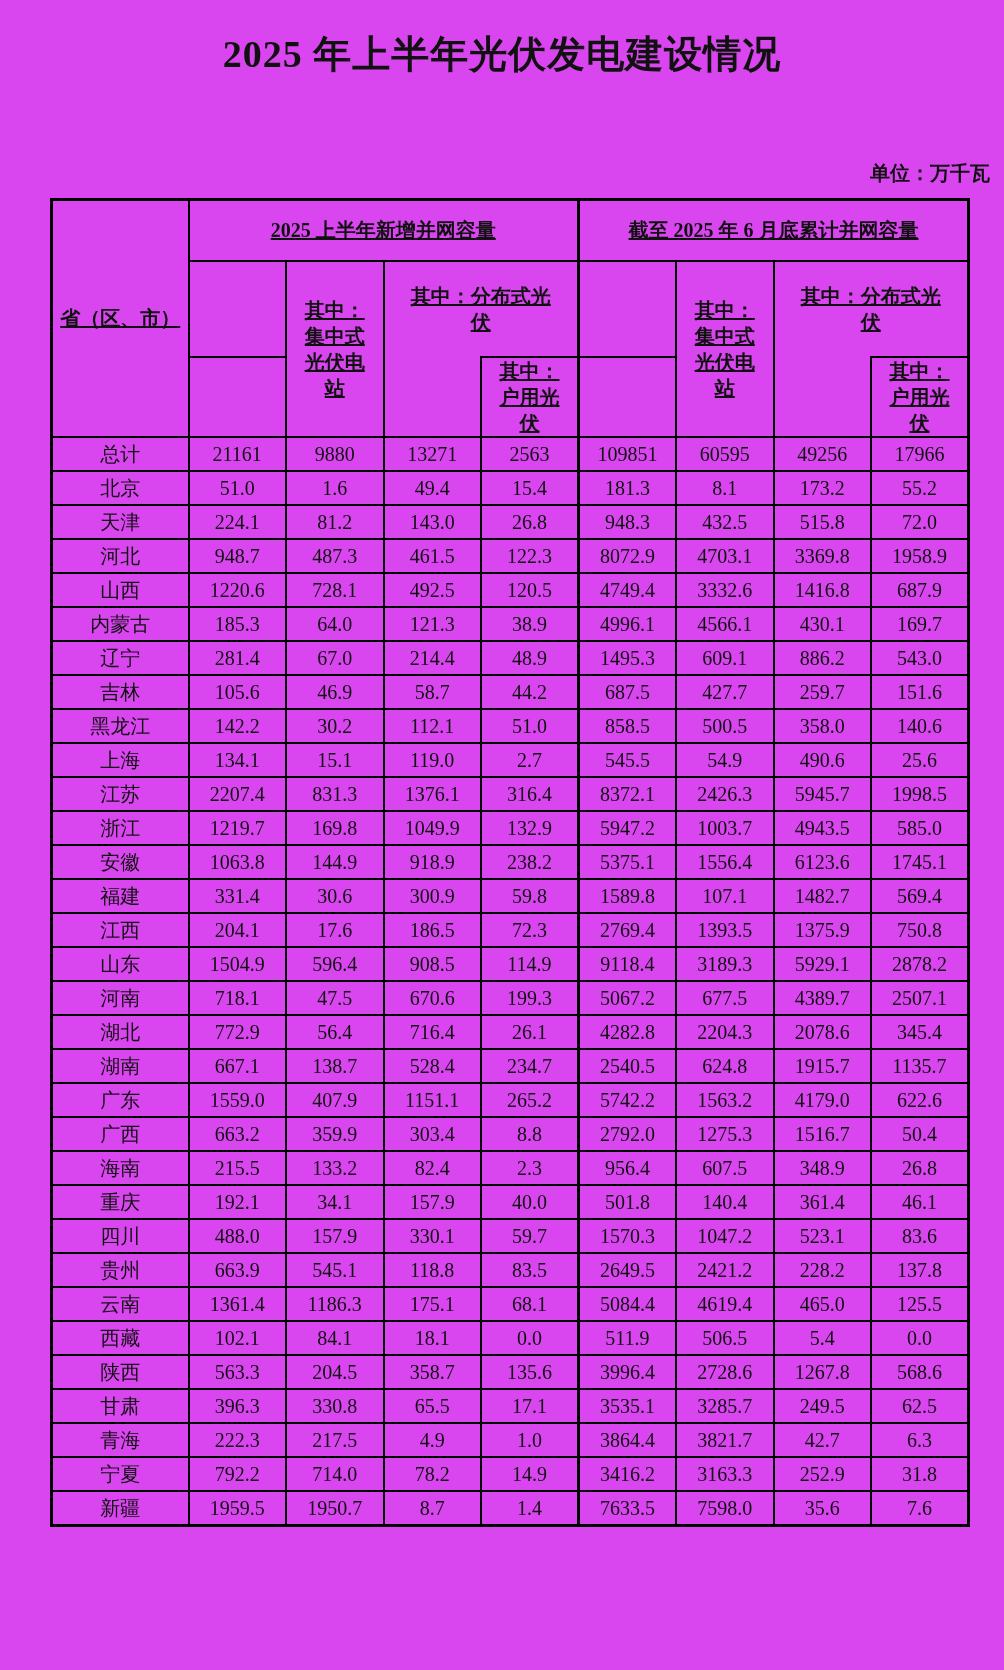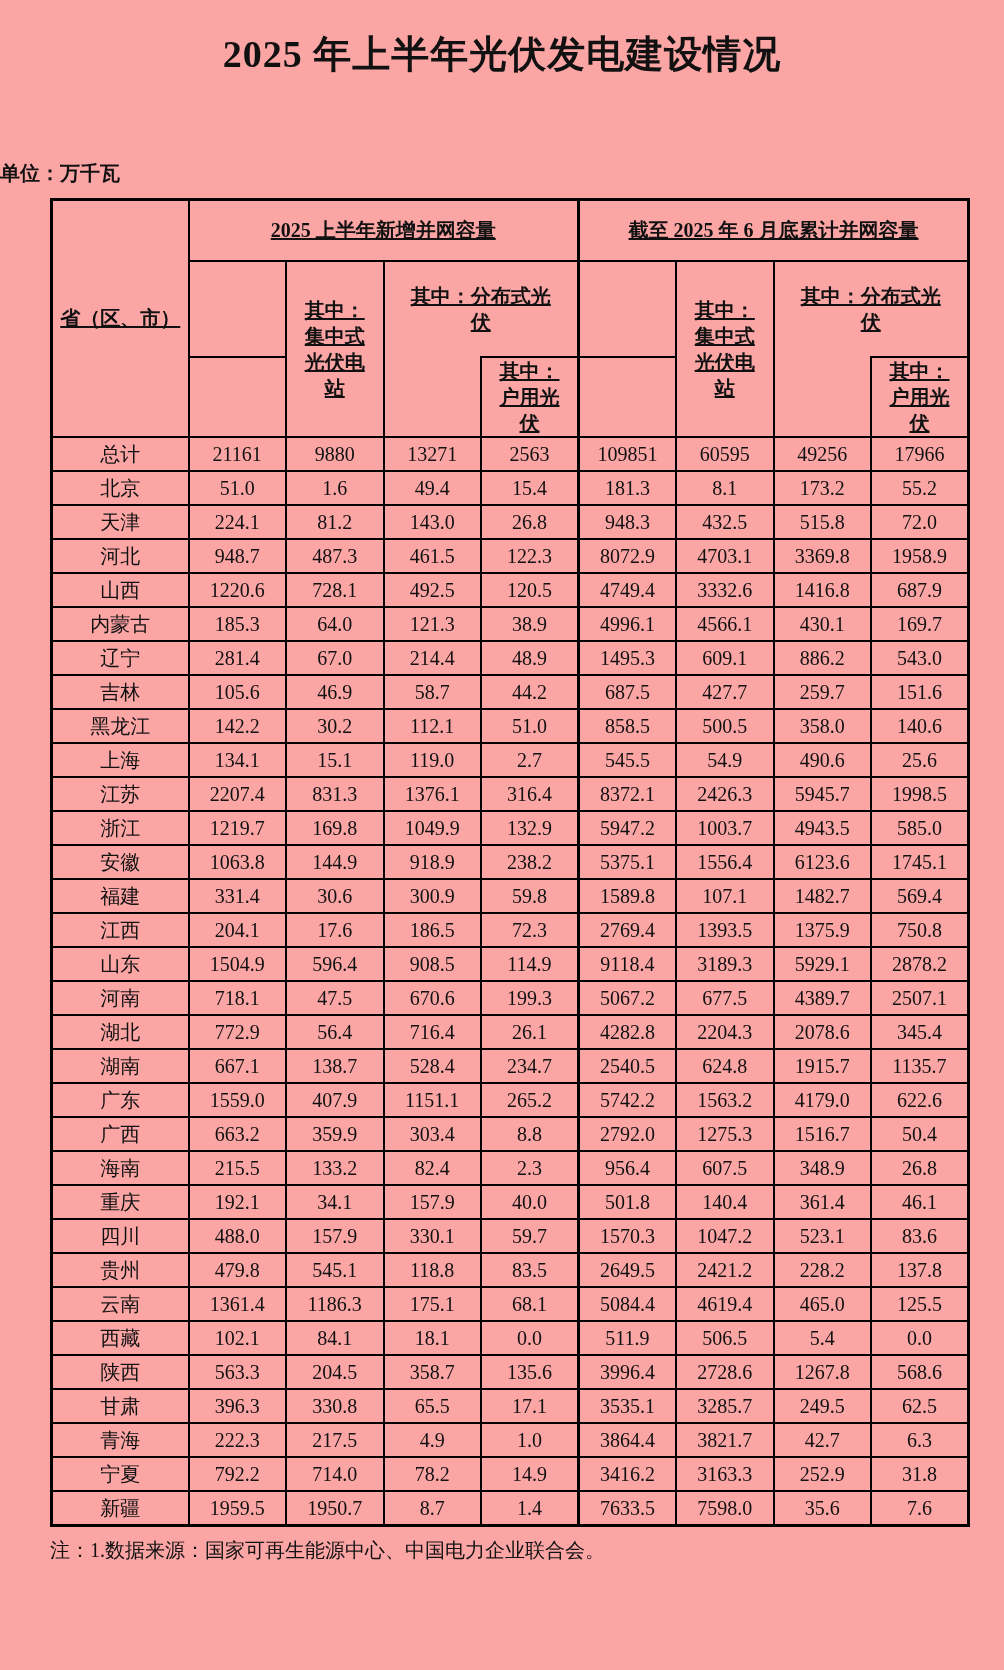--- a/index.html
+++ b/index.html
@@ -1,34 +1,35 @@
 <!DOCTYPE html>
 <html><head>
 <meta charset="utf-8">
 <style>
   html,body{margin:0;padding:0;background:#e8e8e8;}
   .page{
     position:relative;
     width:1004px;height:1670px;
     margin:0 auto;
-    background:#fca5a5;
+    background:#d946ef;
     color:#111;
     font-family:"Liberation Serif","DejaVu Serif",serif;
     overflow:hidden;
   }
   .title{
     margin:32px 0 0 0;
     text-align:center;
     font-size:38px;
     font-weight:bold;
     letter-spacing:1px;
     line-height:1.2;
   }
   .unit{
     margin:82px 14px 0 0;
+    text-align:right;
     font-size:20px;
     font-weight:bold;
     line-height:26px;
   }
   table.pv{
     margin:12px 0 0 50px;
     width:917px;
     table-layout:fixed;
     border-collapse:collapse;
     border:3px solid #000;
@@ -381,21 +382,21 @@
           <td>157.9</td>
           <td>330.1</td>
           <td>59.7</td>
           <td class="gsep">1570.3</td>
           <td>1047.2</td>
           <td>523.1</td>
           <td>83.6</td>
         </tr>
         <tr>
           <th>贵州</th>
-          <td>479.8</td>
+          <td>663.9</td>
           <td>545.1</td>
           <td>118.8</td>
           <td>83.5</td>
           <td class="gsep">2649.5</td>
           <td>2421.2</td>
           <td>228.2</td>
           <td>137.8</td>
         </tr>
         <tr>
           <th>云南</th>
@@ -471,16 +472,15 @@
           <td>1.4</td>
           <td class="gsep">7633.5</td>
           <td>7598.0</td>
           <td>35.6</td>
           <td>7.6</td>
         </tr>
       </tbody>
   </table>
 
   <div class="notes">
-    <div>注：1.数据来源：国家可再生能源中心、中国电力企业联合会。</div>
   </div>
 
 </div>
 
 </body></html>

